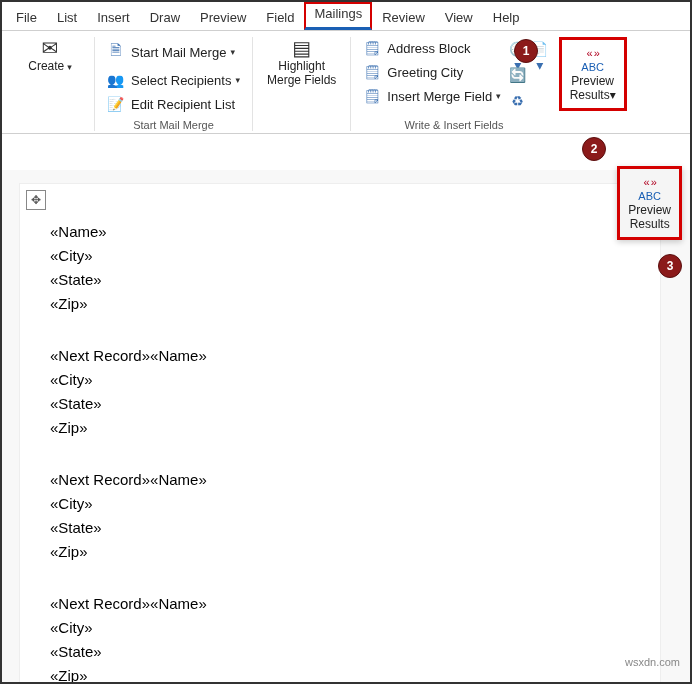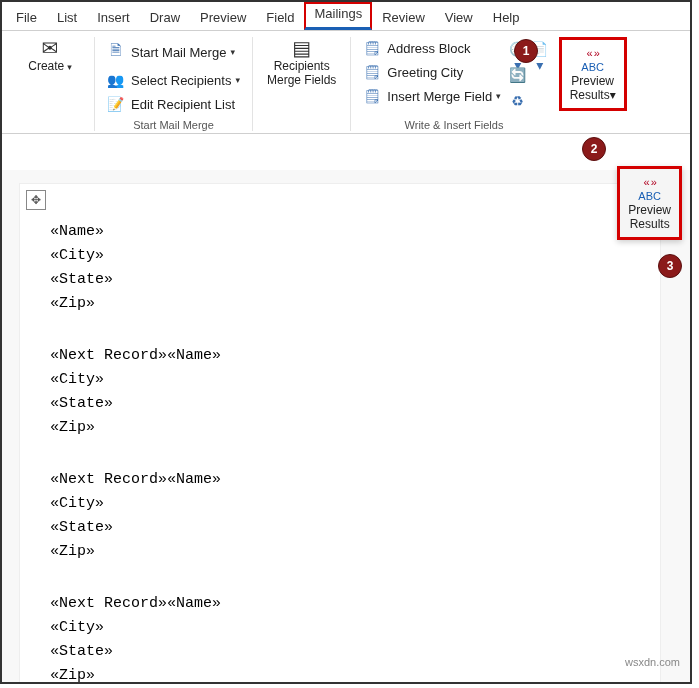--- a/index.html
+++ b/index.html
@@ -30,21 +30,21 @@
 
 .badge{position:absolute;width:22px;height:22px;border-radius:50%;background:#8b1a1a;color:#fff;font-size:12px;font-weight:bold;display:flex;align-items:center;justify-content:center;border:1px solid #5a0f0f;z-index:20}
 
 .pop{position:absolute;right:8px;top:164px;border:3px solid #d40000;background:#f5f5f5;padding:6px 8px;z-index:15;box-shadow:0 2px 6px rgba(0,0,0,.2)}
 .pop .preview-btn{padding:0}
 
 .docarea{position:absolute;left:0;right:0;top:168px;bottom:0;background:#f8f8f8;display:flex;justify-content:flex-start;padding:14px 0 0 18px}
 .page{background:#fff;width:640px;min-height:560px;box-shadow:0 0 0 1px #eee;position:relative;padding:20px 0 0 0}
 .move-handle{position:absolute;left:6px;top:6px;width:18px;height:18px;border:1px solid #888;display:flex;align-items:center;justify-content:center;font-size:12px;color:#555;cursor:move;background:#fff}
 .labels{display:flex;flex-wrap:wrap;padding:16px 0 0 30px}
-.cell{width:300px;padding:0 10px 28px 0;font-family:Liberation Mono, monospace;font-size:15px;line-height:24px;color:#000}
+.cell{width:300px;padding:0 10px 28px 0;font-family:Liberation Sans, sans-serif;font-size:15px;line-height:24px;color:#000}
 .watermark{position:absolute;right:10px;bottom:14px;font-size:11px;color:#888}
 </style>
 </head>
 <body>
 
 <div class="app">
 
   <div class="tabs">
     <div class="tab">File</div>
     <div class="tab">List</div>
@@ -89,21 +89,21 @@
             </div>
         </div>
       </div>
       <div class="group-label">Start Mail Merge</div>
     </div>
 
     <div class="group">
       <div class="group-body">
         <div class="bigbtn">
           <span class="ic">▤</span>
-          <span>Recipients</span>
+          <span>Highlight</span>
           <span>Merge Fields</span>
         </div>
       </div>
       <div class="group-label">&nbsp;</div>
     </div>
 
     <div class="group" style="border-right:none">
       <div class="group-body">
         <div class="stack">
           <div class="smbtn">

